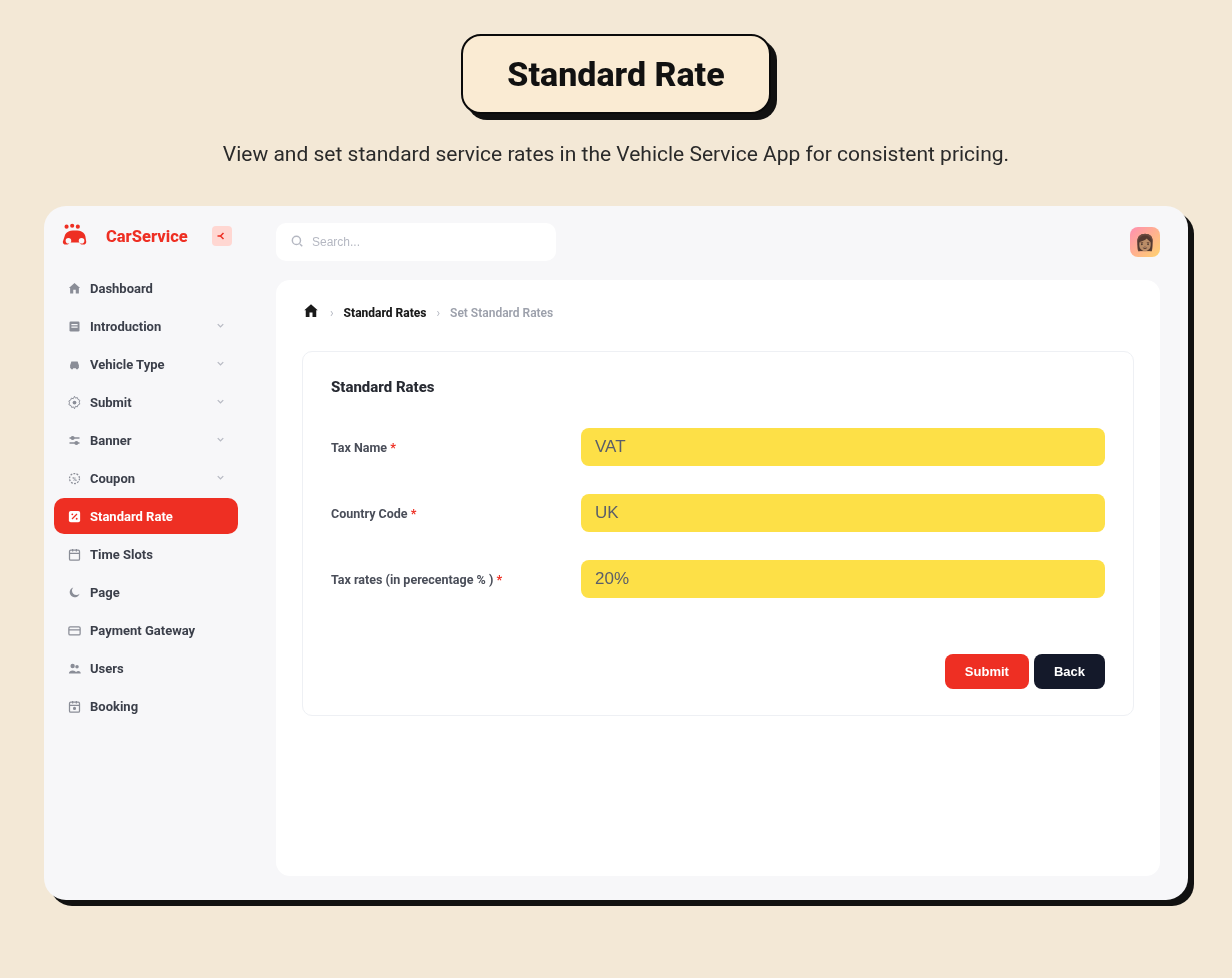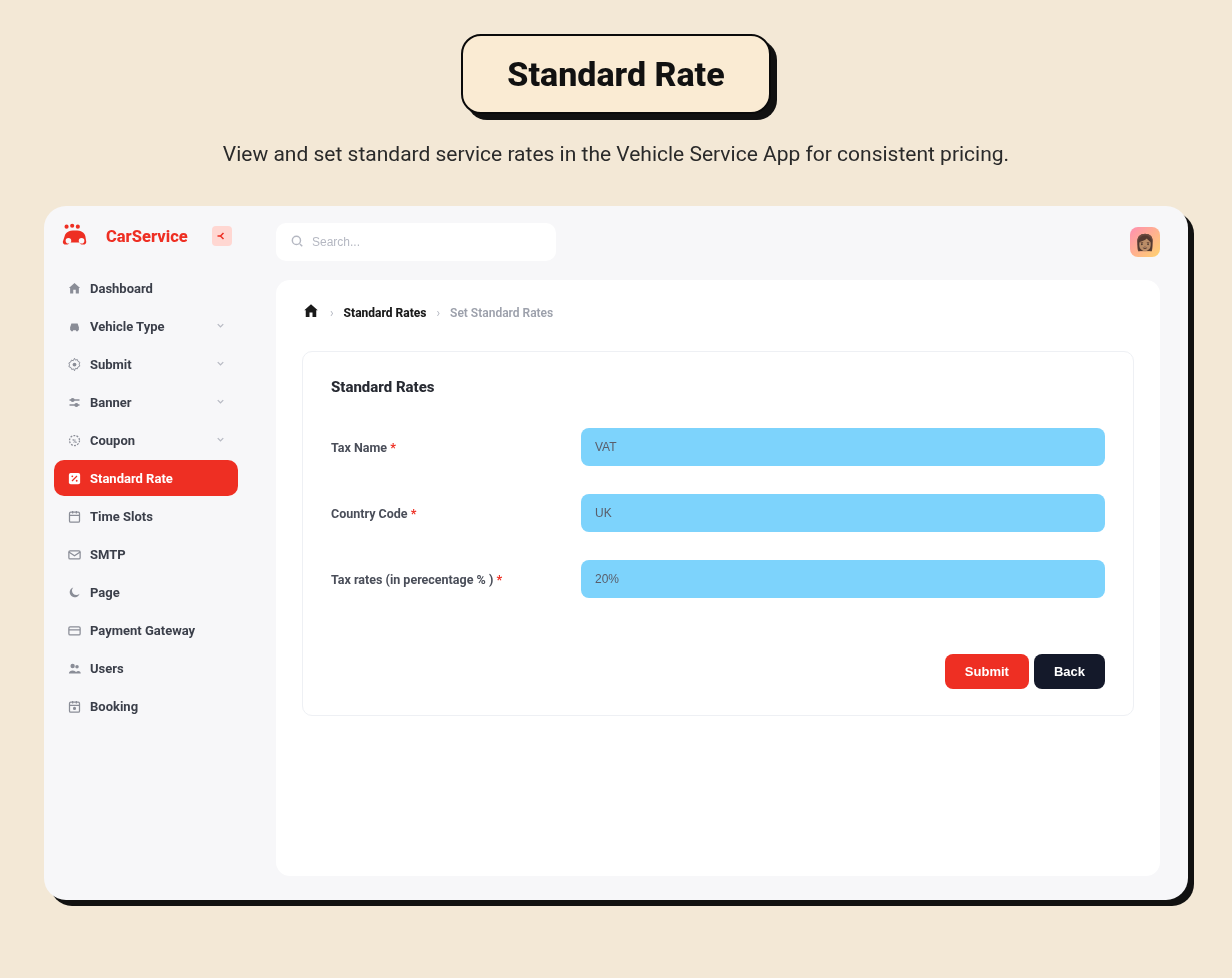--- a/index.html
+++ b/index.html
@@ -175,26 +175,26 @@
 }
 .form-label {
   width: 250px;
   font-size: 12.5px;
   font-weight: 700;
   color: #4a4e59;
 }
 .req { color: #ee2f23; }
 .form-input {
   flex: 1;
-  background: #7dd3fc;
+  background: #fde047;
   border: none;
   border-radius: 8px;
   height: 38px;
   padding: 0 14px;
-  font-size: 12px;
+  font-size: 17px;
   color: #5a5e6a;
   outline: none;
 }
 .form-actions {
   display: flex;
   justify-content: flex-end;
   gap: 5px;
   margin-top: 56px;
 }
 .btn {
@@ -243,20 +243,33 @@
             <span class="icon">
               <svg width="15" height="15" viewBox="0 0 24 24" fill="currentColor">
                 <path d="M12 3l9 8h-2v9h-5v-6h-4v6H5v-9H3l9-8z"></path>
               </svg>
             </span>
             <span>Dashboard</span>
           </div>
           <div class="nav-item">
             <span class="icon">
               <svg width="15" height="15" viewBox="0 0 24 24" fill="currentColor">
+                <rect x="4" y="4" width="16" height="16" rx="2"></rect>
+                <rect x="7" y="8" width="10" height="2" fill="#f7f7f9"></rect>
+                <rect x="7" y="12" width="10" height="2" fill="#f7f7f9"></rect>
+              </svg>
+            </span>
+            <span>Introduction</span>
+            <span class="chev"><svg width="11" height="11" viewBox="0 0 24 24" fill="none" stroke="currentColor" stroke-width="3">
+                <path d="M6 9l6 6 6-6"></path>
+              </svg></span>
+          </div>
+          <div class="nav-item">
+            <span class="icon">
+              <svg width="15" height="15" viewBox="0 0 24 24" fill="currentColor">
                 <path d="M5 13l2-6h10l2 6v5H5v-5z"></path>
                 <circle cx="8" cy="18" r="1.8"></circle>
                 <circle cx="16" cy="18" r="1.8"></circle>
               </svg>
             </span>
             <span>Vehicle Type</span>
             <span class="chev"><svg width="11" height="11" viewBox="0 0 24 24" fill="none" stroke="currentColor" stroke-width="3">
                 <path d="M6 9l6 6 6-6"></path>
               </svg></span>
           </div>
@@ -309,29 +322,20 @@
             <span>Standard Rate</span>
           </div>
           <div class="nav-item">
             <span class="icon">
               <svg width="15" height="15" viewBox="0 0 24 24" fill="none" stroke="currentColor" stroke-width="2">
                 <rect x="4" y="5" width="16" height="16" rx="2"></rect>
                 <path d="M4 10h16M9 3v4M15 3v4"></path>
               </svg>
             </span>
             <span>Time Slots</span>
-          </div>
-          <div class="nav-item">
-            <span class="icon">
-              <svg width="15" height="15" viewBox="0 0 24 24" fill="none" stroke="currentColor" stroke-width="2">
-                <rect x="3" y="6" width="18" height="13" rx="2"></rect>
-                <path d="M3 8l9 6 9-6"></path>
-              </svg>
-            </span>
-            <span>SMTP</span>
           </div>
           <div class="nav-item">
             <span class="icon">
               <svg width="15" height="15" viewBox="0 0 24 24" fill="currentColor">
                 <path d="M20 14a8 8 0 11-10-10 6 6 0 0010 10z"></path>
               </svg>
             </span>
             <span>Page</span>
           </div>
           <div class="nav-item">

